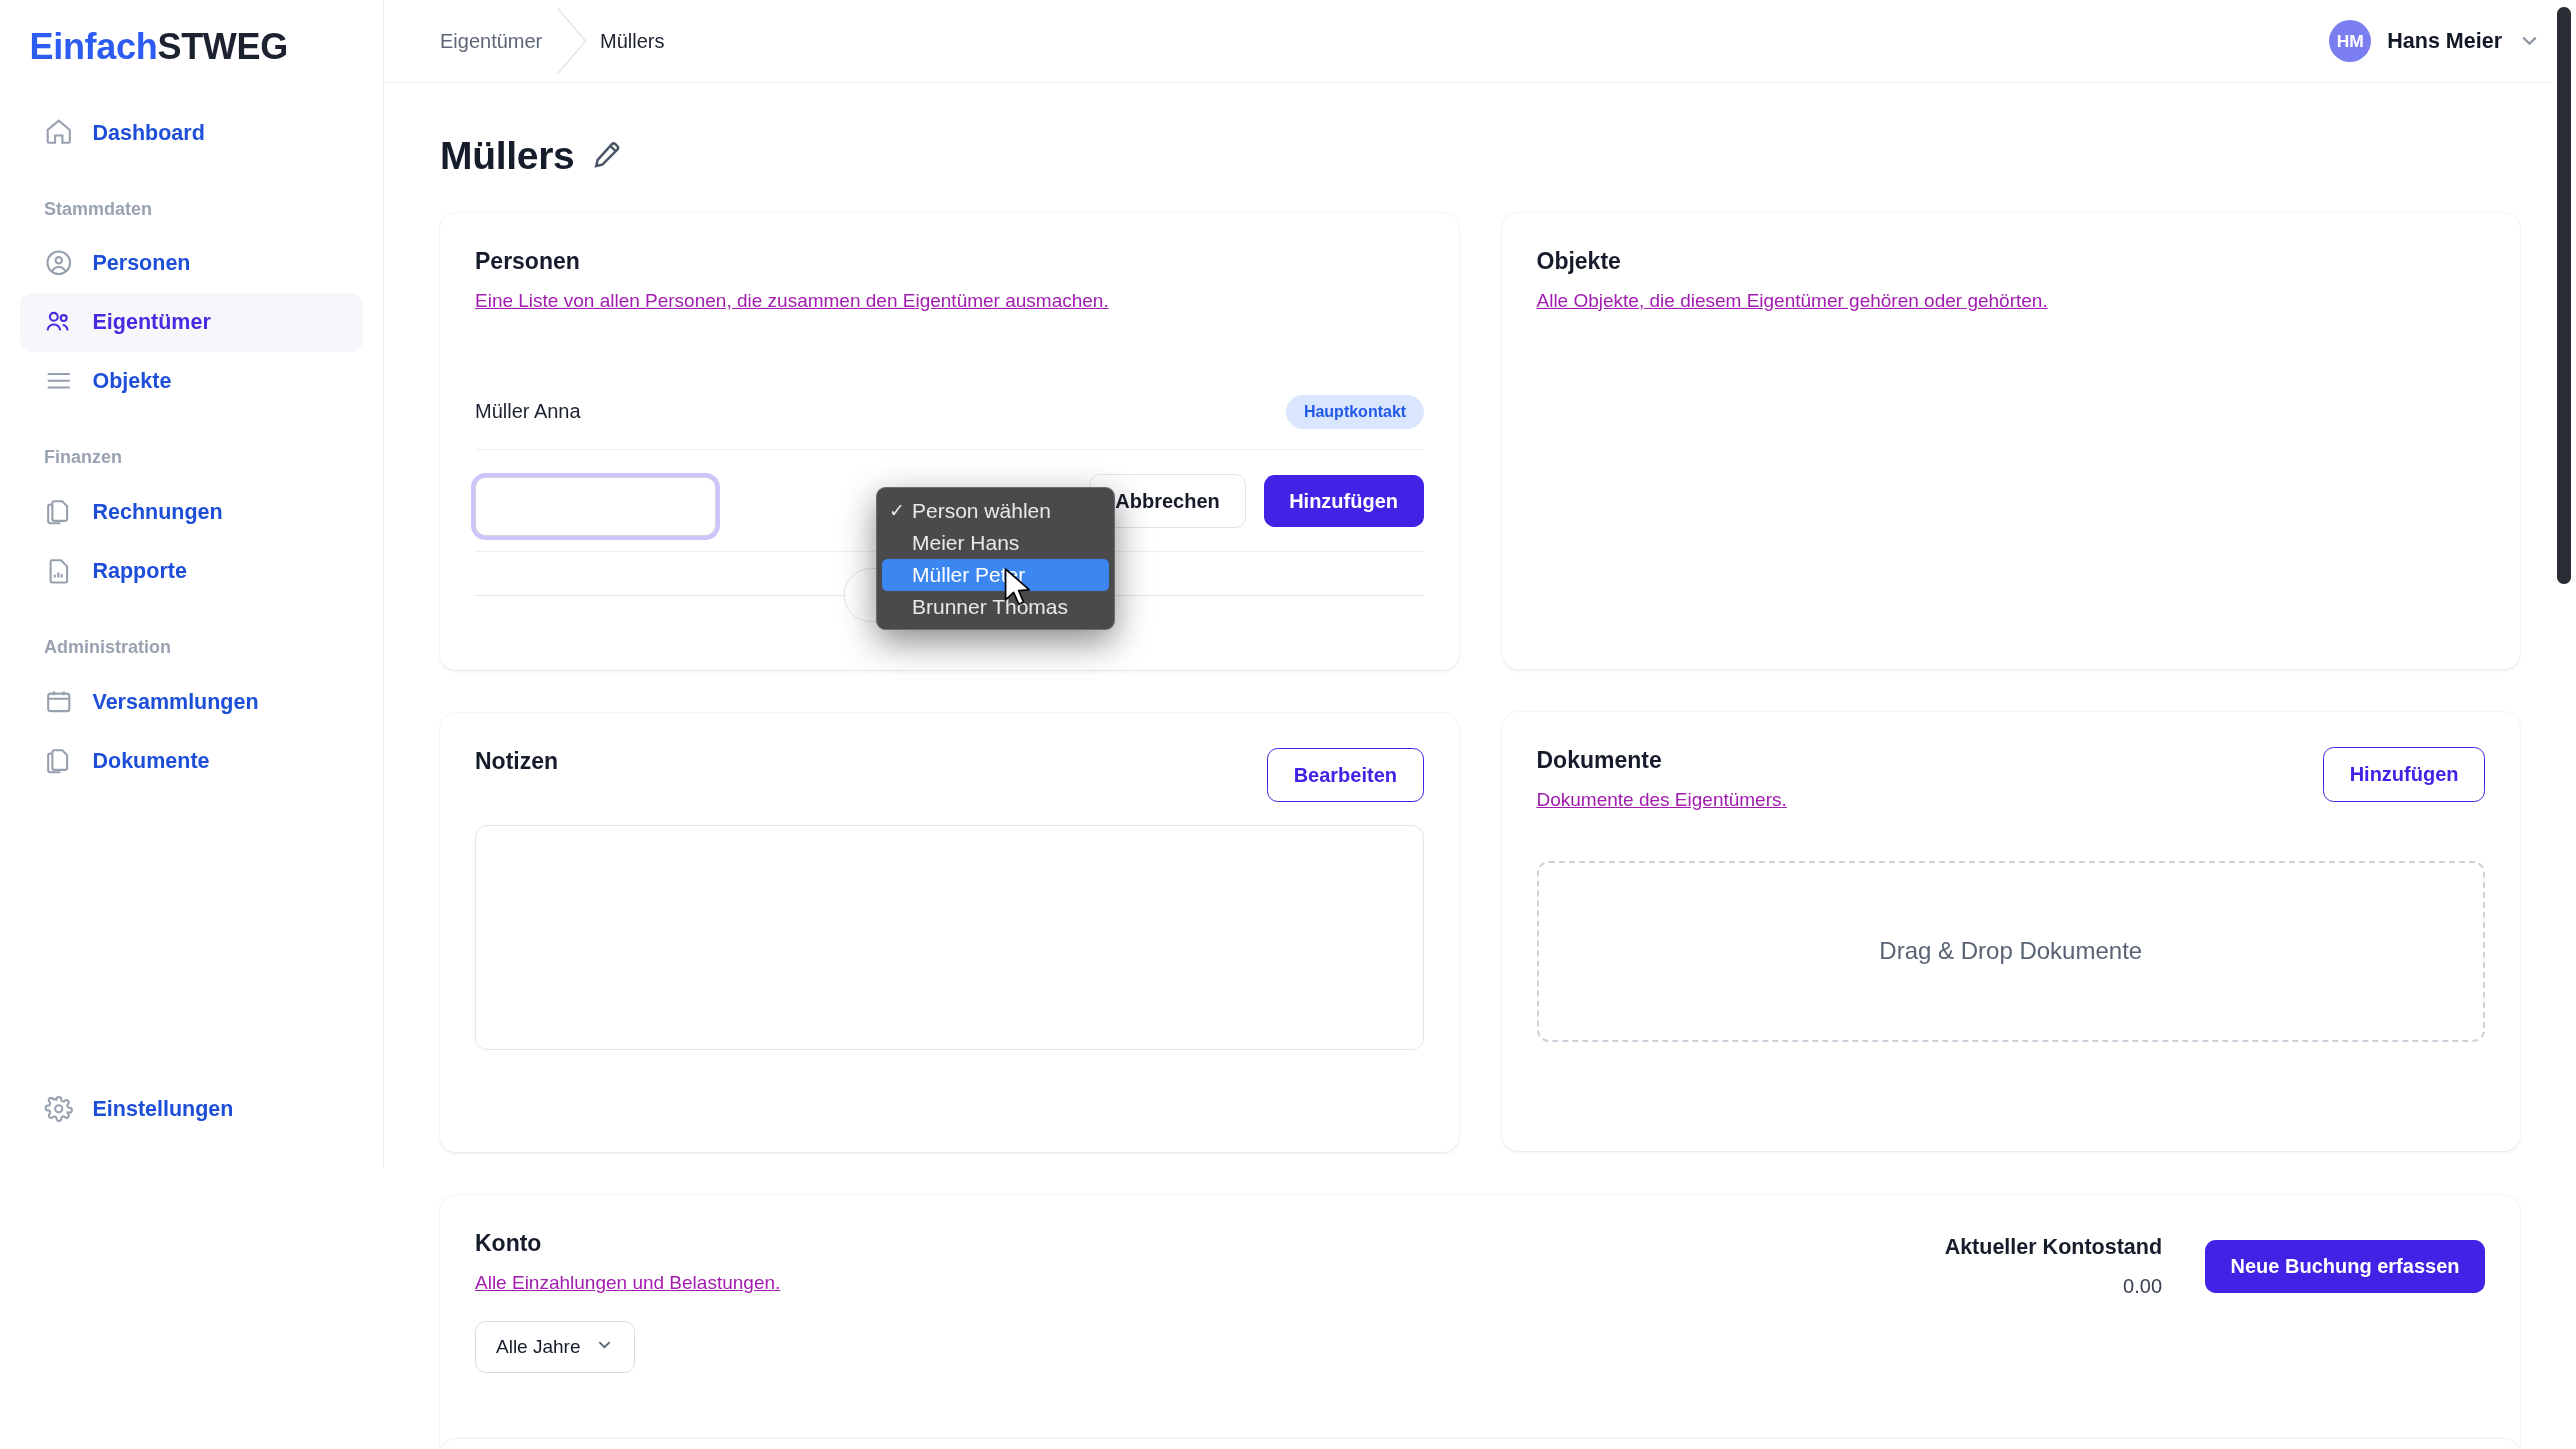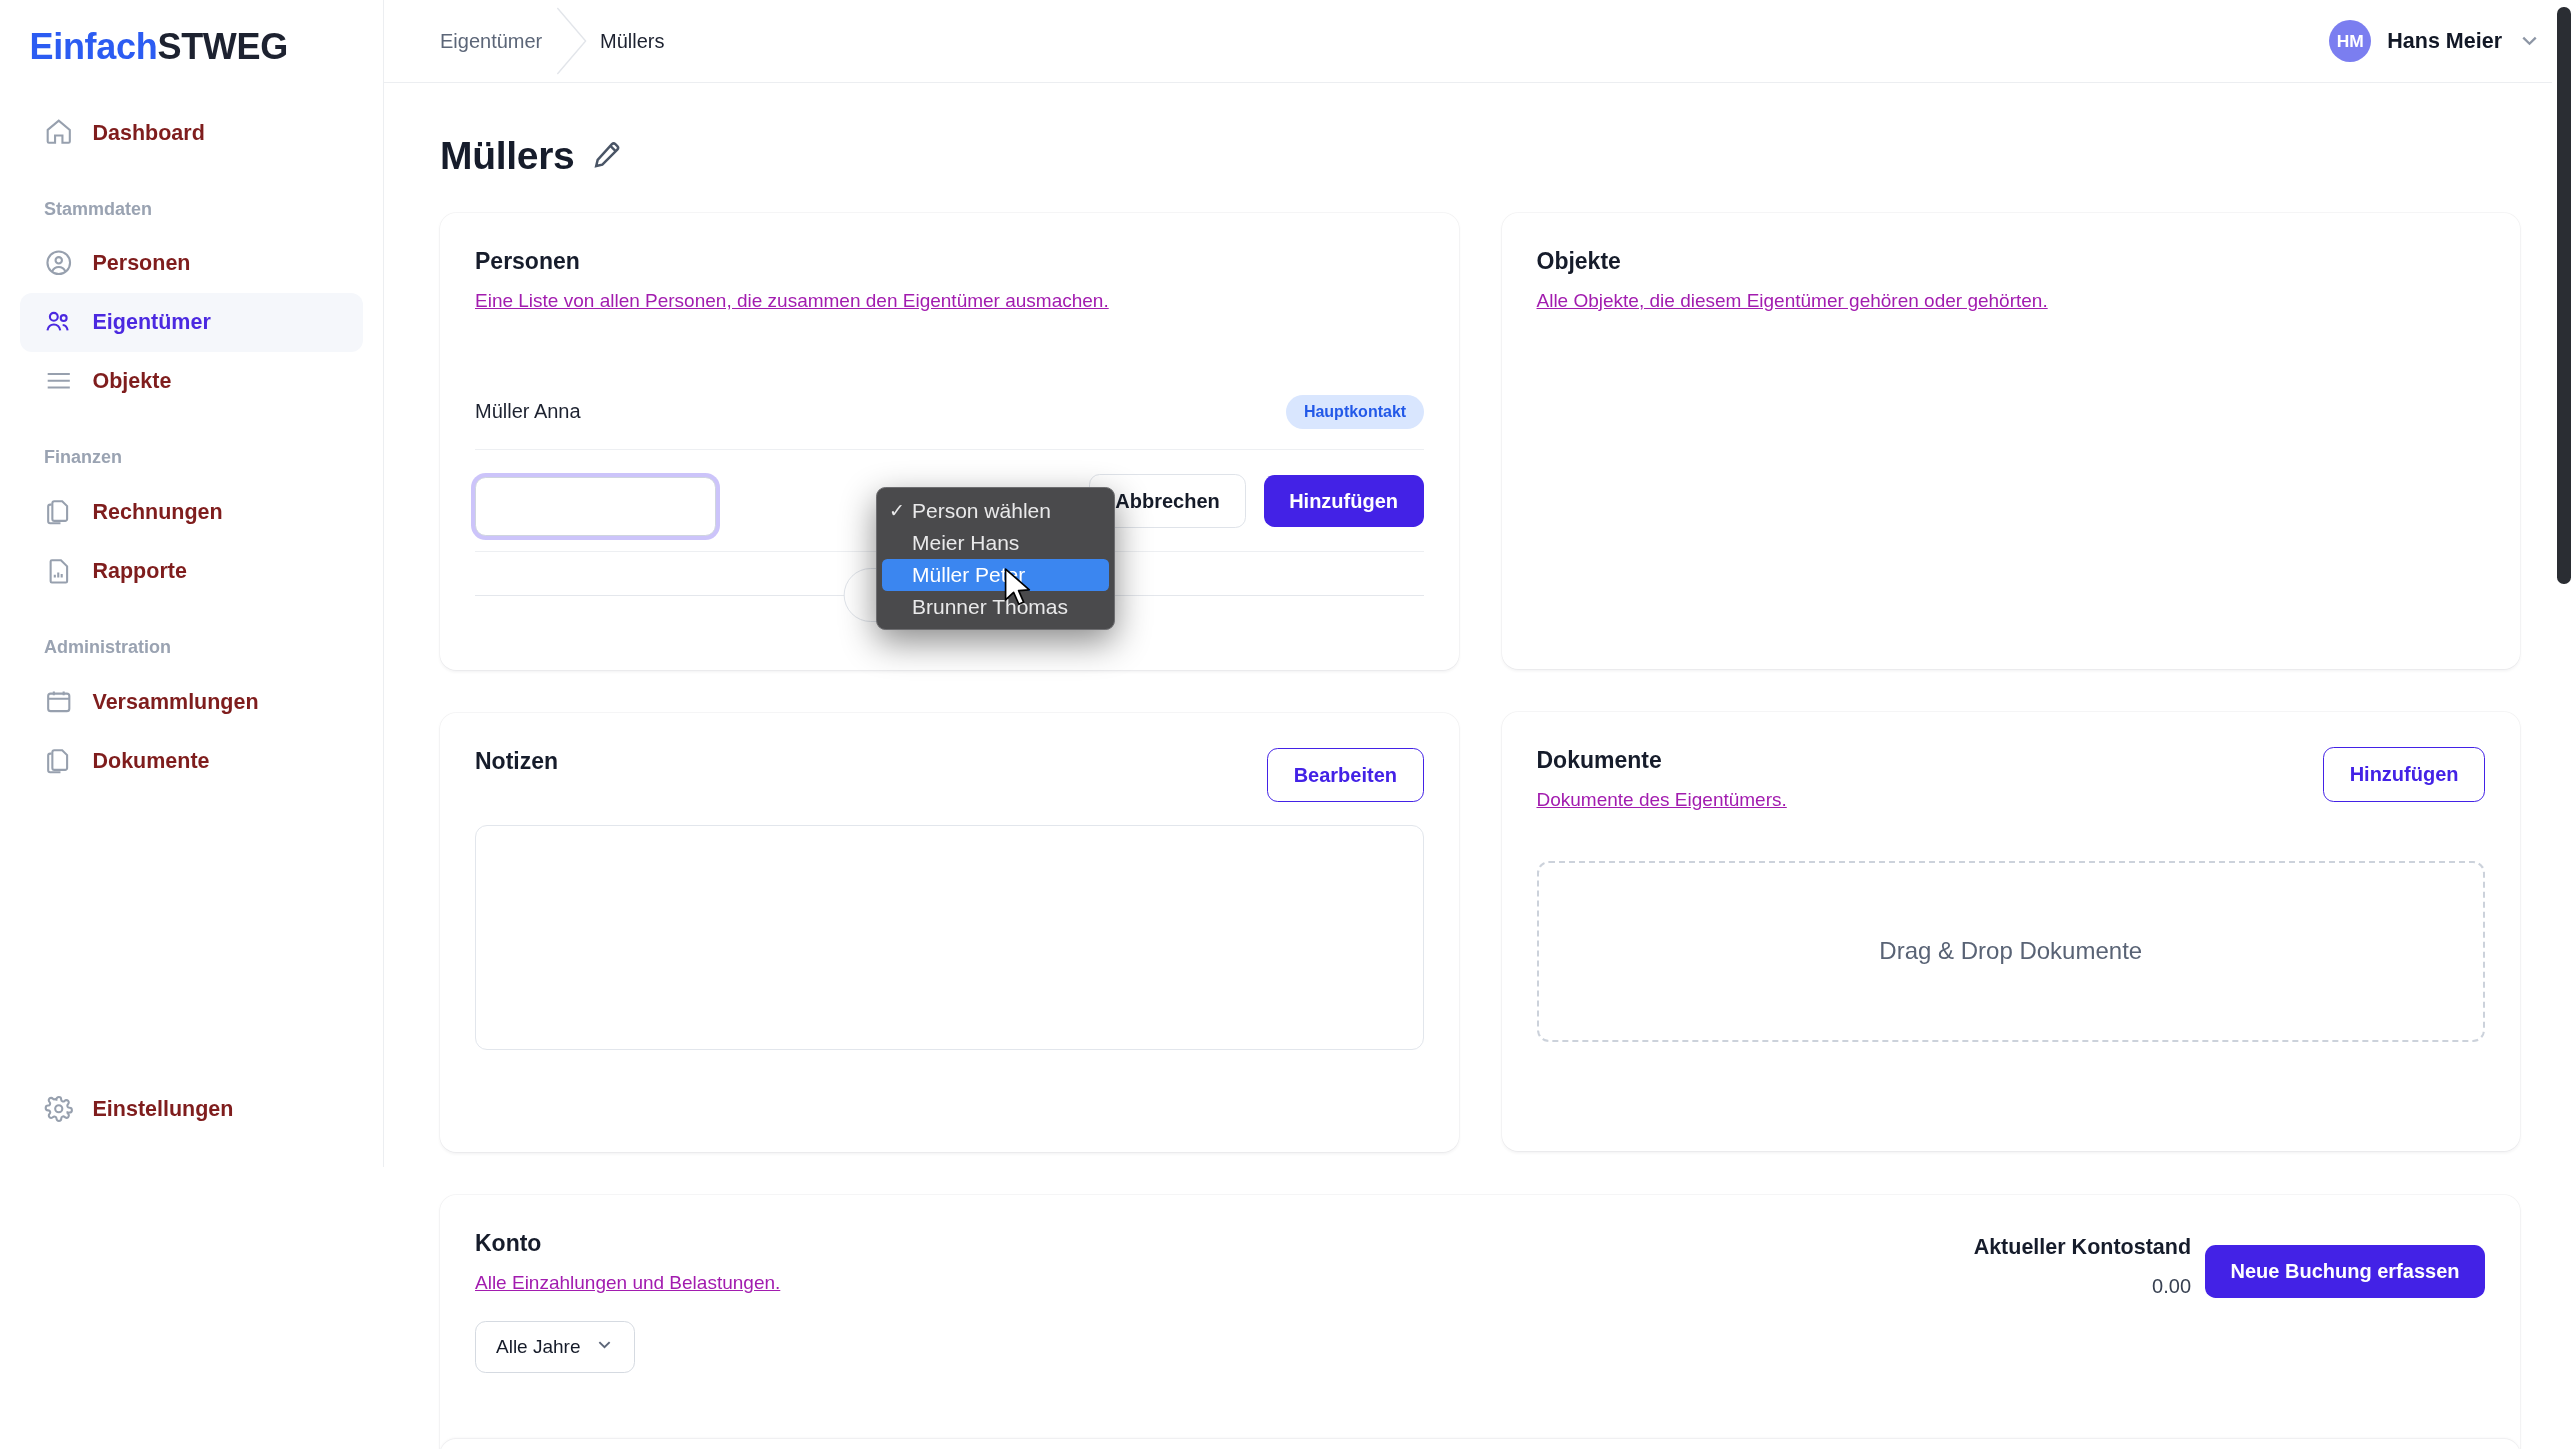--- a/index.html
+++ b/index.html
@@ -22,21 +22,21 @@
   .logo { padding: 25.5px 0 0 29.5px; font-size: 36px; font-weight: 700; letter-spacing: -0.3px; }
   .logo .a { color: #2c5cf2; }
   .logo .b { color: #1d2230; }
 
   .nav { margin-top: 36px; }
   .nav-item {
     display: flex; align-items: center; gap: 19px;
     height: 59px; margin: 0 20px; padding-left: 24px;
     border-radius: 12px; cursor: pointer;
   }
-  .nav-item .lbl { font-size: 21.5px; font-weight: 700; color: #7f1d1d; white-space: nowrap; }
+  .nav-item .lbl { font-size: 21.5px; font-weight: 700; color: #1d4ed8; white-space: nowrap; }
   .nav-item.active { background: #f5f7fb; }
   .nav-item.active .lbl { color: #4b29e0; }
   .nav-item.active svg { stroke: #4b29e0; }
   .nav-item svg { width: 29.5px; height: 29.5px; stroke: #97a0ae; stroke-width: 1.7; fill: none; flex: 0 0 29.5px; }
   .nav-group {
     font-size: 18px; font-weight: 700; color: #9aa3b2;
     padding: 0 0 0 44px; margin-top: 36px; margin-bottom: 14.8px;
   }
   .nav-item.settings { position: absolute; left: 0; right: 0; bottom: 28px; }
 
@@ -135,21 +135,21 @@
     border: 1.3px solid #e2e6ec; border-radius: 12px; background: #ffffff;
     resize: none; font-family: "Liberation Sans", sans-serif; font-size: 19px; padding: 16px;
   }
   .dropzone {
     margin-top: 50px; height: 181px; border: 2.7px dashed #ccd2db; border-radius: 12px;
     display: flex; align-items: center; justify-content: center;
     font-size: 24px; color: #596375;
   }
 
   .konto-head { display: flex; justify-content: space-between; align-items: flex-start; }
-  .konto-right { display: flex; align-items: flex-end; gap: 14px; padding-top: 5.4px; }
+  .konto-right { display: flex; align-items: center; gap: 43px; padding-top: 5.4px; }
   .balance-block { text-align: right; }
   .balance-label { font-size: 21.5px; font-weight: 700; color: #161c2b; }
   .balance-value { font-size: 20px; color: #384152; margin-top: 14.8px; }
   .year-select {
     margin-top: 27px; display: inline-flex; align-items: center; gap: 14.8px;
     border: 1.3px solid #d5dae1; border-radius: 10.7px; background: #ffffff;
     padding: 13.4px 20px; font-size: 19px; color: #151b29; cursor: pointer;
   }
   .year-select svg { width: 19px; height: 19px; stroke: #5c6678; stroke-width: 2.4; fill: none; }
 

